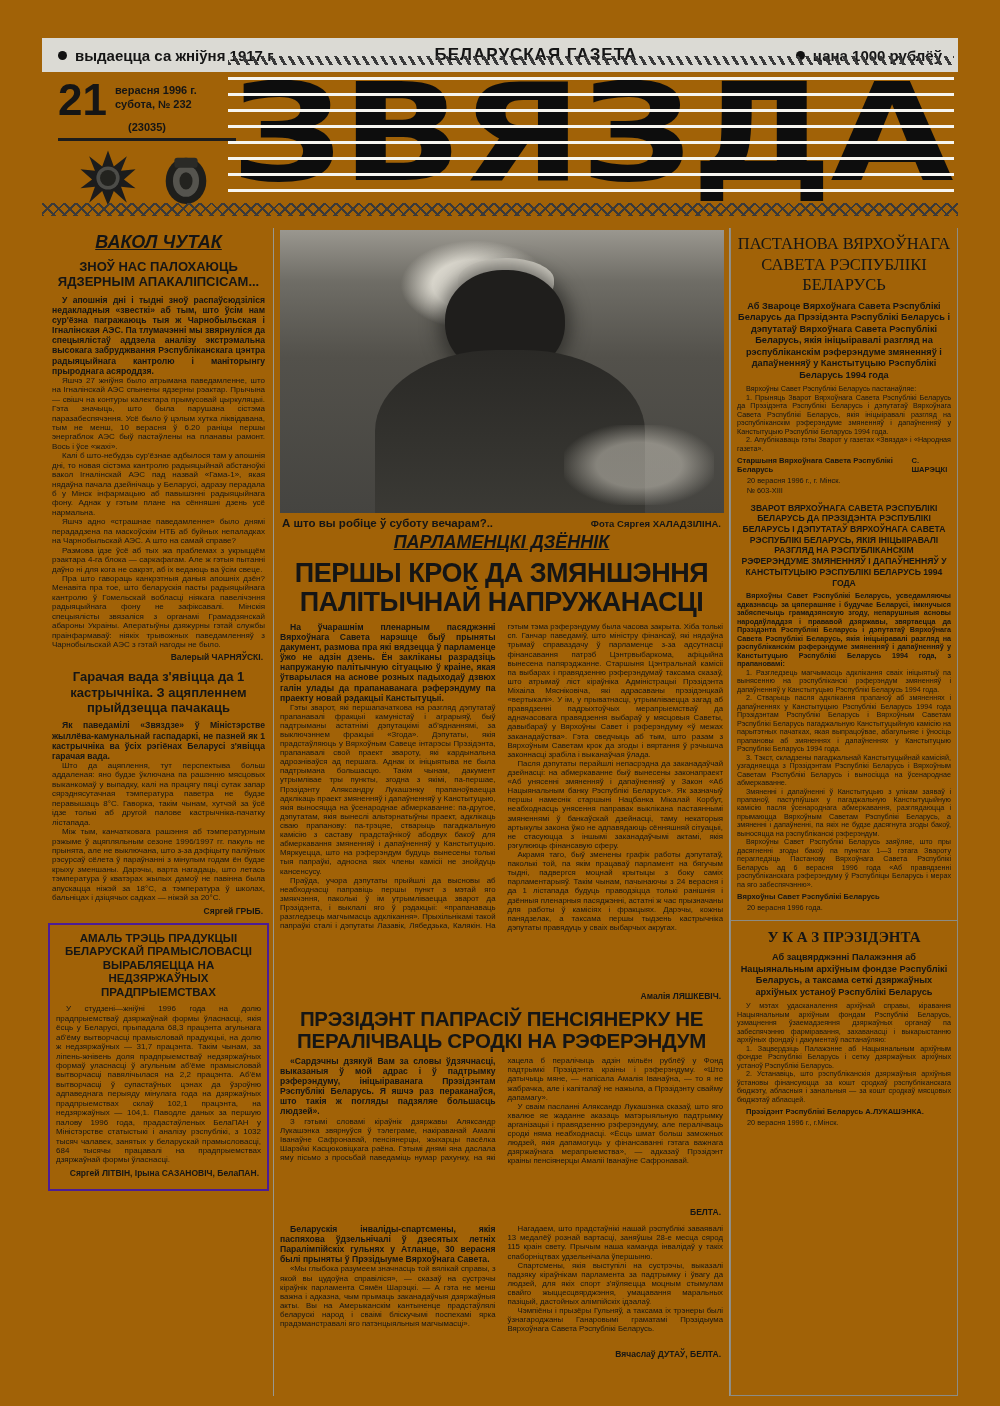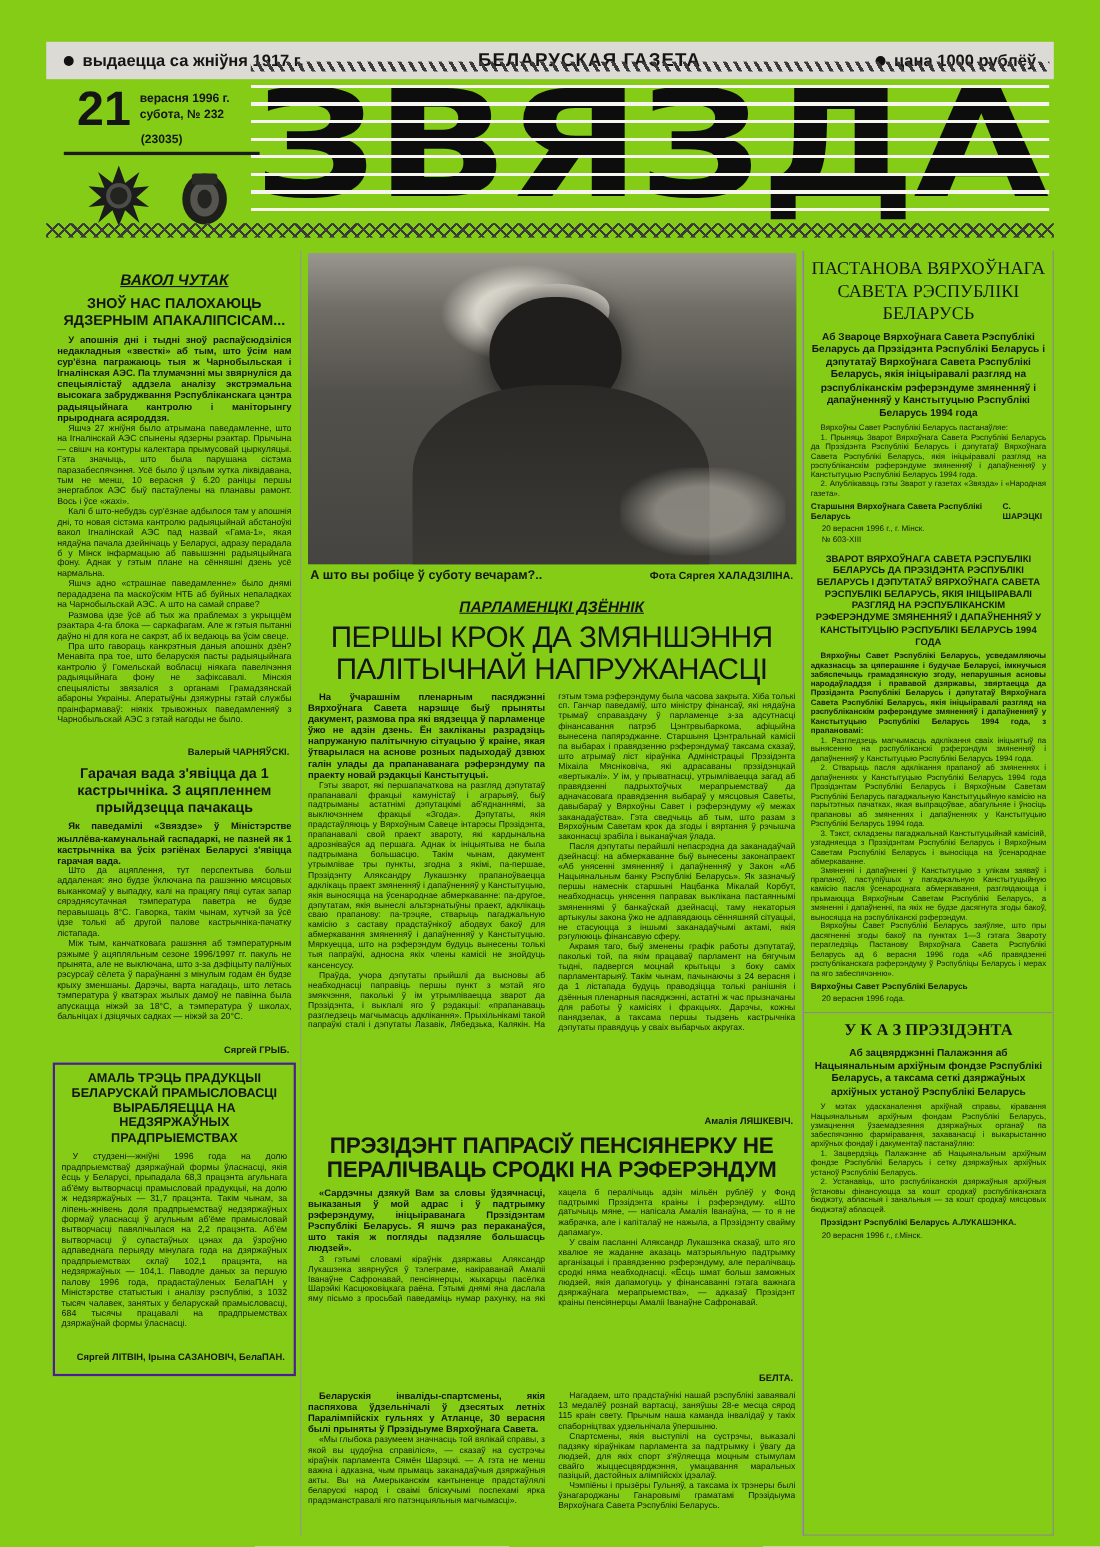--- a/index.html
+++ b/index.html
@@ -1,30 +1,30 @@
 <!DOCTYPE html>
 <html><head>
 <meta charset="utf-8">
 <style>
   * { margin:0; padding:0; box-sizing:border-box; }
   html,body { background:#e8e7e2; }
   .page { position:relative; width:1000px; height:1406px; margin:0 auto;
-          background:#84cc16; color:#151515; font-family:"Liberation Sans",sans-serif; overflow:hidden; }
+          background:#a16207; color:#151515; font-family:"Liberation Sans",sans-serif; overflow:hidden; }
 
   
   .topbar { position:absolute; left:42px; top:38px; width:916px; height:34px;
             background:#dbdad4; display:flex; align-items:center; justify-content:space-between;
             padding:0 16px; }
   .tb-item { display:flex; align-items:center; gap:8px; font-weight:bold; font-size:15px; }
   .dot { width:9px; height:9px; background:#111; border-radius:50%; display:inline-block; }
   .tb-center { font-weight:bold; font-size:17px; letter-spacing:1px; }
 
   
   .datebox { position:absolute; left:58px; top:80px; width:178px; }
-  .date-top { display:flex; gap:8px; align-items:flex-start;margin-left:12px; }
+  .date-top { display:flex; gap:8px; align-items:flex-start; }
   .day { font-size:44px; font-weight:bold; line-height:0.9; }
   .datelines { font-size:11px; font-weight:bold; line-height:1.3; padding-top:3px; }
   .issue { text-align:center; font-size:11px; font-weight:bold; margin-top:1px; }
   .drule { height:3px; background:#1c1c1c; margin-top:5px; }
   .medals { display:flex; gap:20px; justify-content:center; margin-top:8px; }
 
   .masthead { position:absolute; left:228px; top:64px; width:726px; height:138px;
               display:flex; align-items:center; justify-content:center; overflow:hidden; }
   .mast-word { font-family:"DejaVu Sans",sans-serif; font-weight:900; font-size:142px;
                line-height:1; transform:scale(1.12,0.95); letter-spacing:-2px; color:#0d0d0d; white-space:nowrap; }
@@ -36,23 +36,23 @@
                background:repeating-linear-gradient(45deg,#3a3a3a 0 2px, rgba(0,0,0,0) 2px 8px),
                           repeating-linear-gradient(-45deg,#3a3a3a 0 2px, rgba(0,0,0,0) 2px 8px); }
 
   
   .content { position:absolute; left:42px; top:228px; width:916px; height:1168px; display:flex; }
   .col-left  { width:232px; padding:4px 8px 0 10px; border-right:1px solid #98978f; overflow:hidden; }
   .col-mid   { width:456px; padding:2px 6px 0 6px; border-right:1px solid #98978f; overflow:hidden; }
   .col-right { width:228px; padding:4px 6px 0 6px; border:1px solid #8d8c84; border-top:none; overflow:hidden; }
 
   
-  .rubric { font-style:italic; font-weight:bold; font-size:14px; text-align:center;
-            text-decoration:underline; margin:14px 0 6px; }
-  .byline { font-weight:bold; font-size:8.5px; text-align:right; margin:20px 2px 7px; }
+  .rubric { font-style:italic; font-weight:bold; font-size:18px; text-align:center;
+            text-decoration:underline; margin:0 0 6px; }
+  .byline { font-weight:bold; font-size:8.5px; text-align:right; margin:3px 2px 7px; }
   .body-txt { font-size:8px; line-height:1.18; text-align:justify; }
   .body-txt p { text-indent:10px; }
   .lead { font-weight:bold; font-size:8.6px; }
 
   .h-left { font-weight:bold; font-size:13px; line-height:1.18; text-align:center; margin:2px 0 5px; }
   .h-left.small { font-size:11.5px; }
   .boxed { border:2px solid #4c1d95; padding:5px 6px 4px; margin:2px -4px 0; }
 
   
   .photo { position:relative; width:444px; height:283px; margin:0 auto;
@@ -64,21 +64,21 @@
   .ph-cap { position:absolute; left:178px; top:28px; width:96px; height:44px; border-radius:50% 50% 40% 40%;
               background:#d4d1c7; }
   .ph-cap-band { position:absolute; left:182px; top:56px; width:88px; height:12px; background:#23221f; border-radius:40%; }
   .ph-figure-body { position:absolute; left:95px; top:120px; width:270px; height:180px; border-radius:45% 45% 0 0;
               background:linear-gradient(180deg,#2a2926,#3c3b36); }
   .ph-light { position:absolute; right:10px; bottom:8px; width:150px; height:80px;
               background:radial-gradient(ellipse at center, rgba(200,196,185,.55) 0 40%, rgba(200,196,185,0) 75%); }
   .caption-row { display:flex; justify-content:space-between; align-items:baseline; margin:4px 2px 3px; }
   .caption { font-weight:bold; font-size:11.5px; }
   .credit { font-weight:bold; font-size:9.5px; }
-  .h-big { font-weight:400; font-size:27px; line-height:1.06; text-align:center; margin:2px 0 6px; letter-spacing:-0.5px; }
+  .h-big { font-weight:700; font-size:27px; line-height:1.06; text-align:center; margin:2px 0 6px; letter-spacing:-0.5px; }
   .h-mid { font-weight:900; font-size:20.5px; line-height:1.05; text-align:center; margin:4px 0 5px; letter-spacing:-0.3px; }
   .twocol { column-count:2; column-gap:12px; font-size:7.8px; line-height:1.17; text-align:justify; overflow:hidden; }
   .twocol p { text-indent:10px; }
   .tc-1 { height:366px; } .tc-2 { height:148px; } .tc-3 { height:122px; }
 
   
   .law-head { font-family:"Liberation Serif",serif; font-weight:normal; font-size:16.5px;
               line-height:1.25; text-align:center; margin-top:2px; }
   .law-sub { font-weight:bold; font-size:9.2px; line-height:1.25; text-align:center; margin:5px 0 4px; }
   .law-body { font-size:7.2px; line-height:1.18; text-align:justify; }

